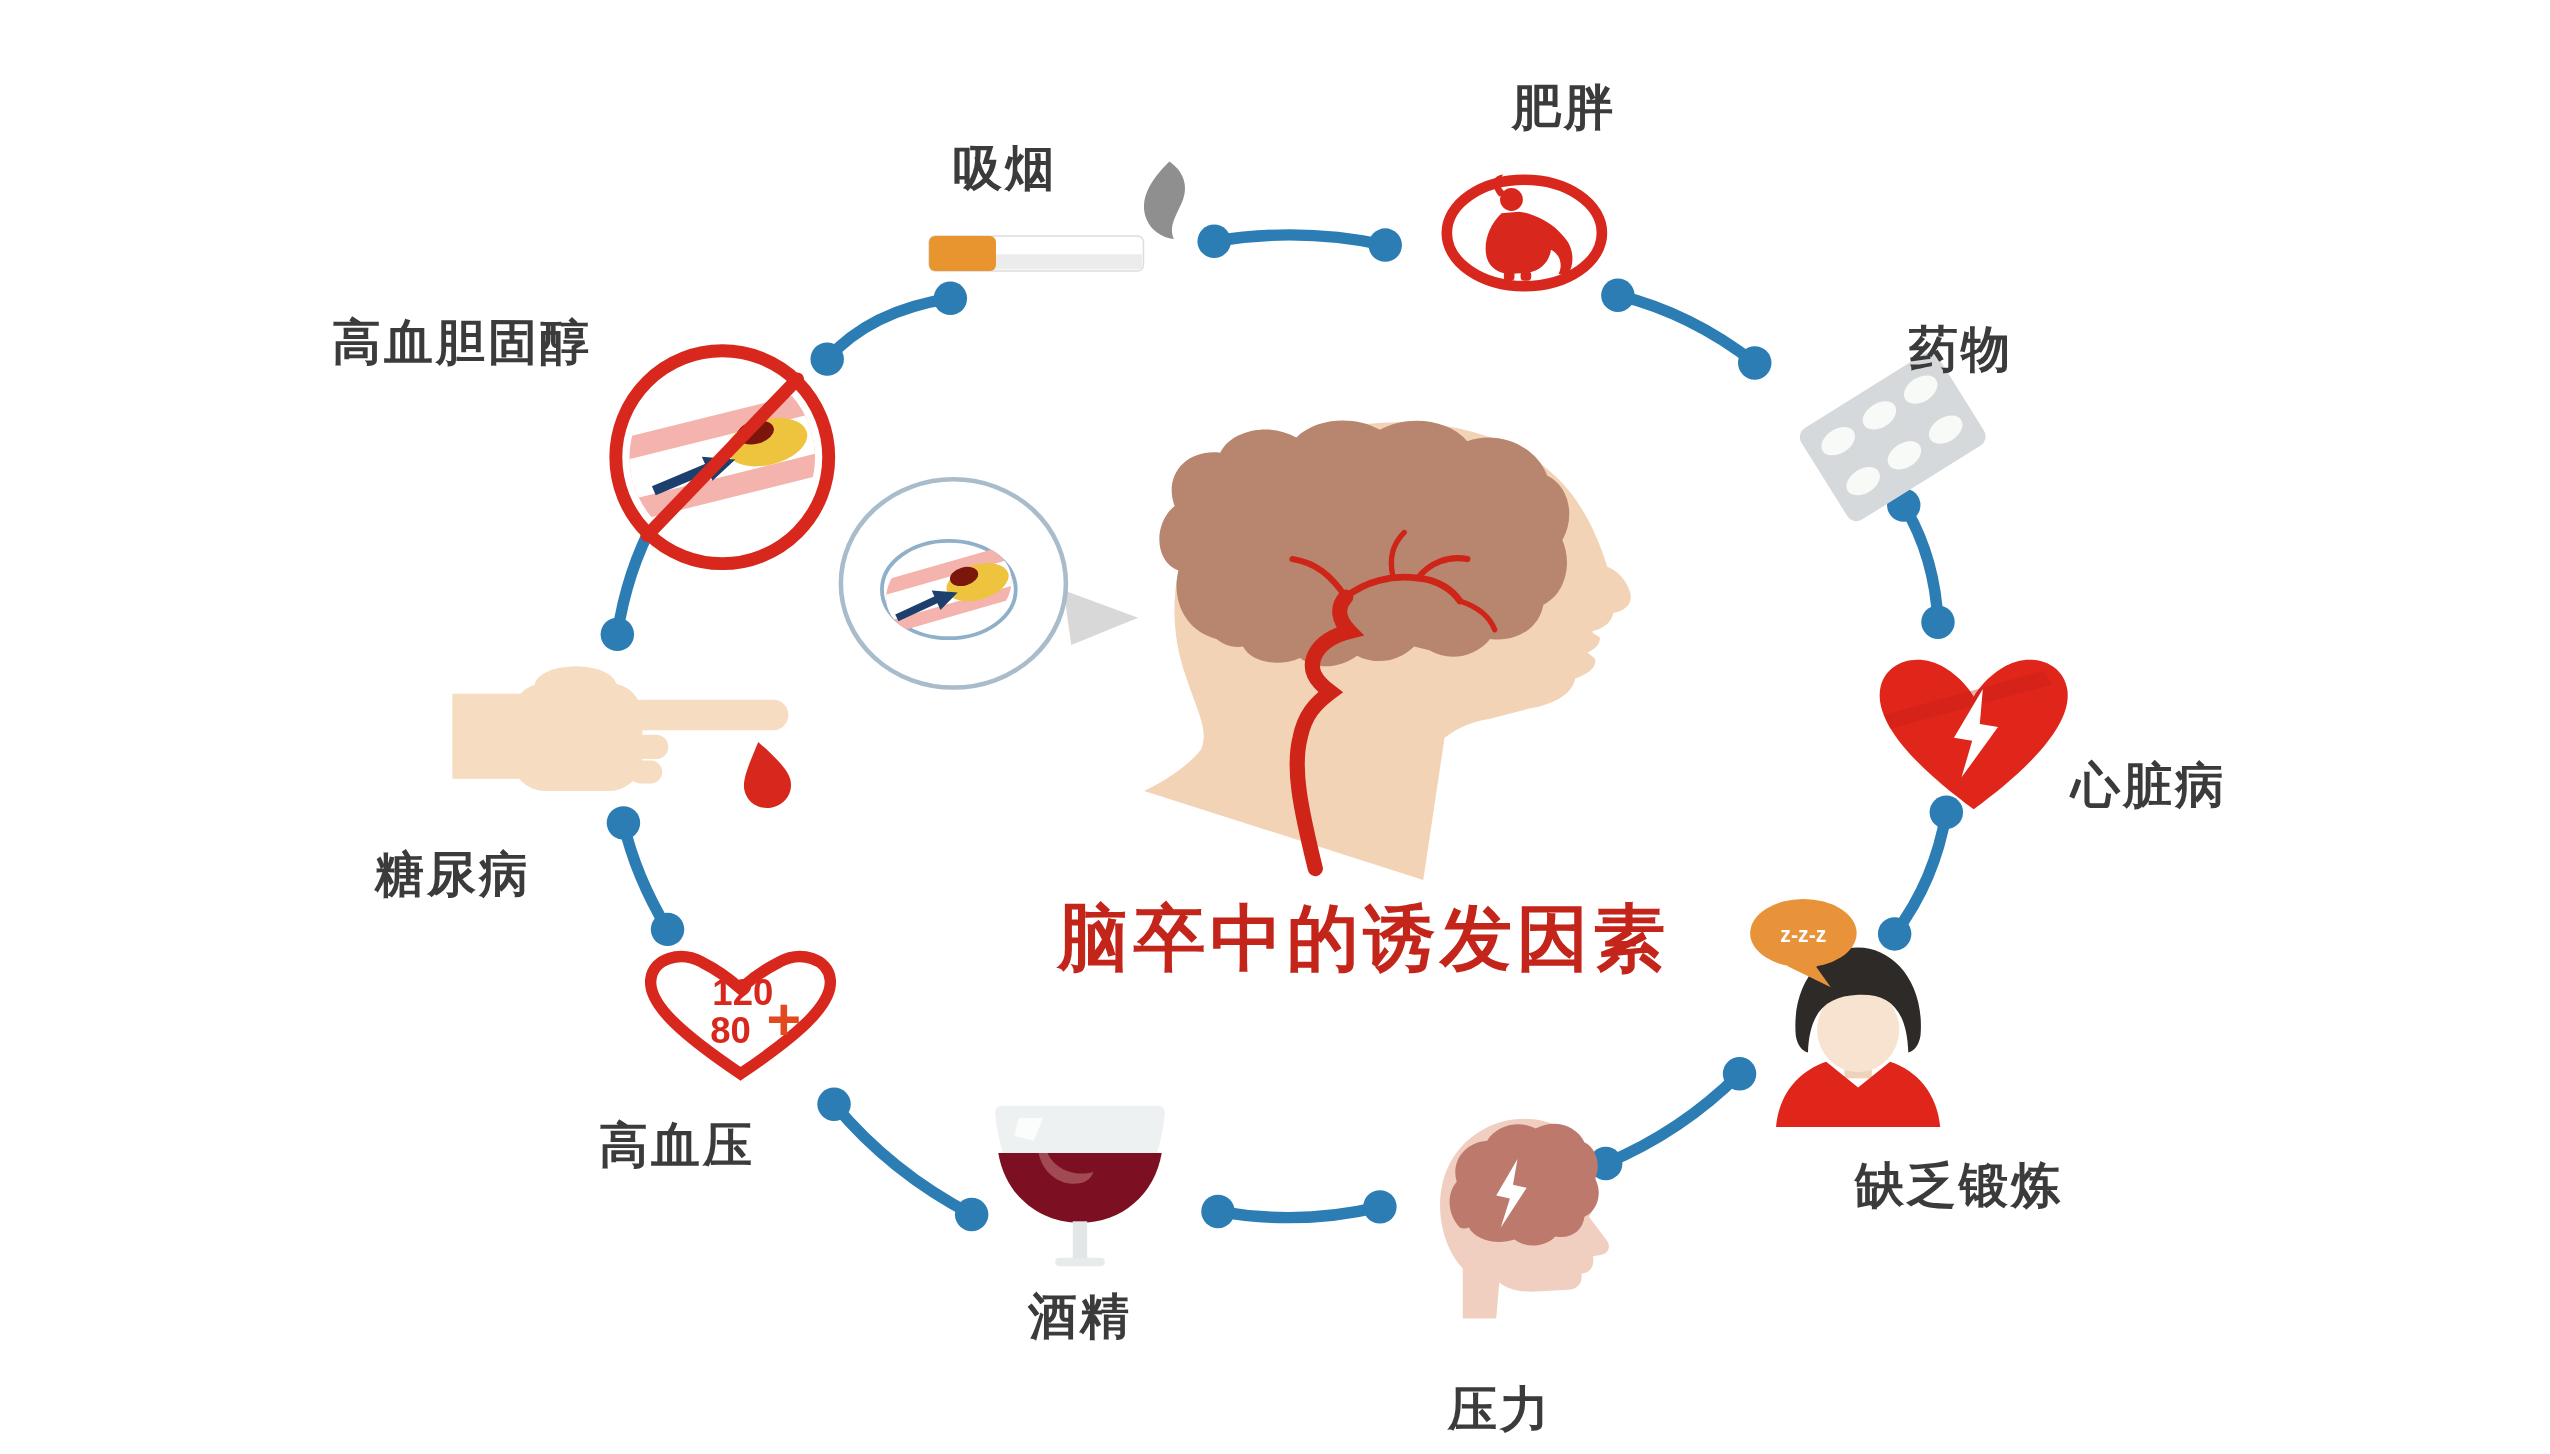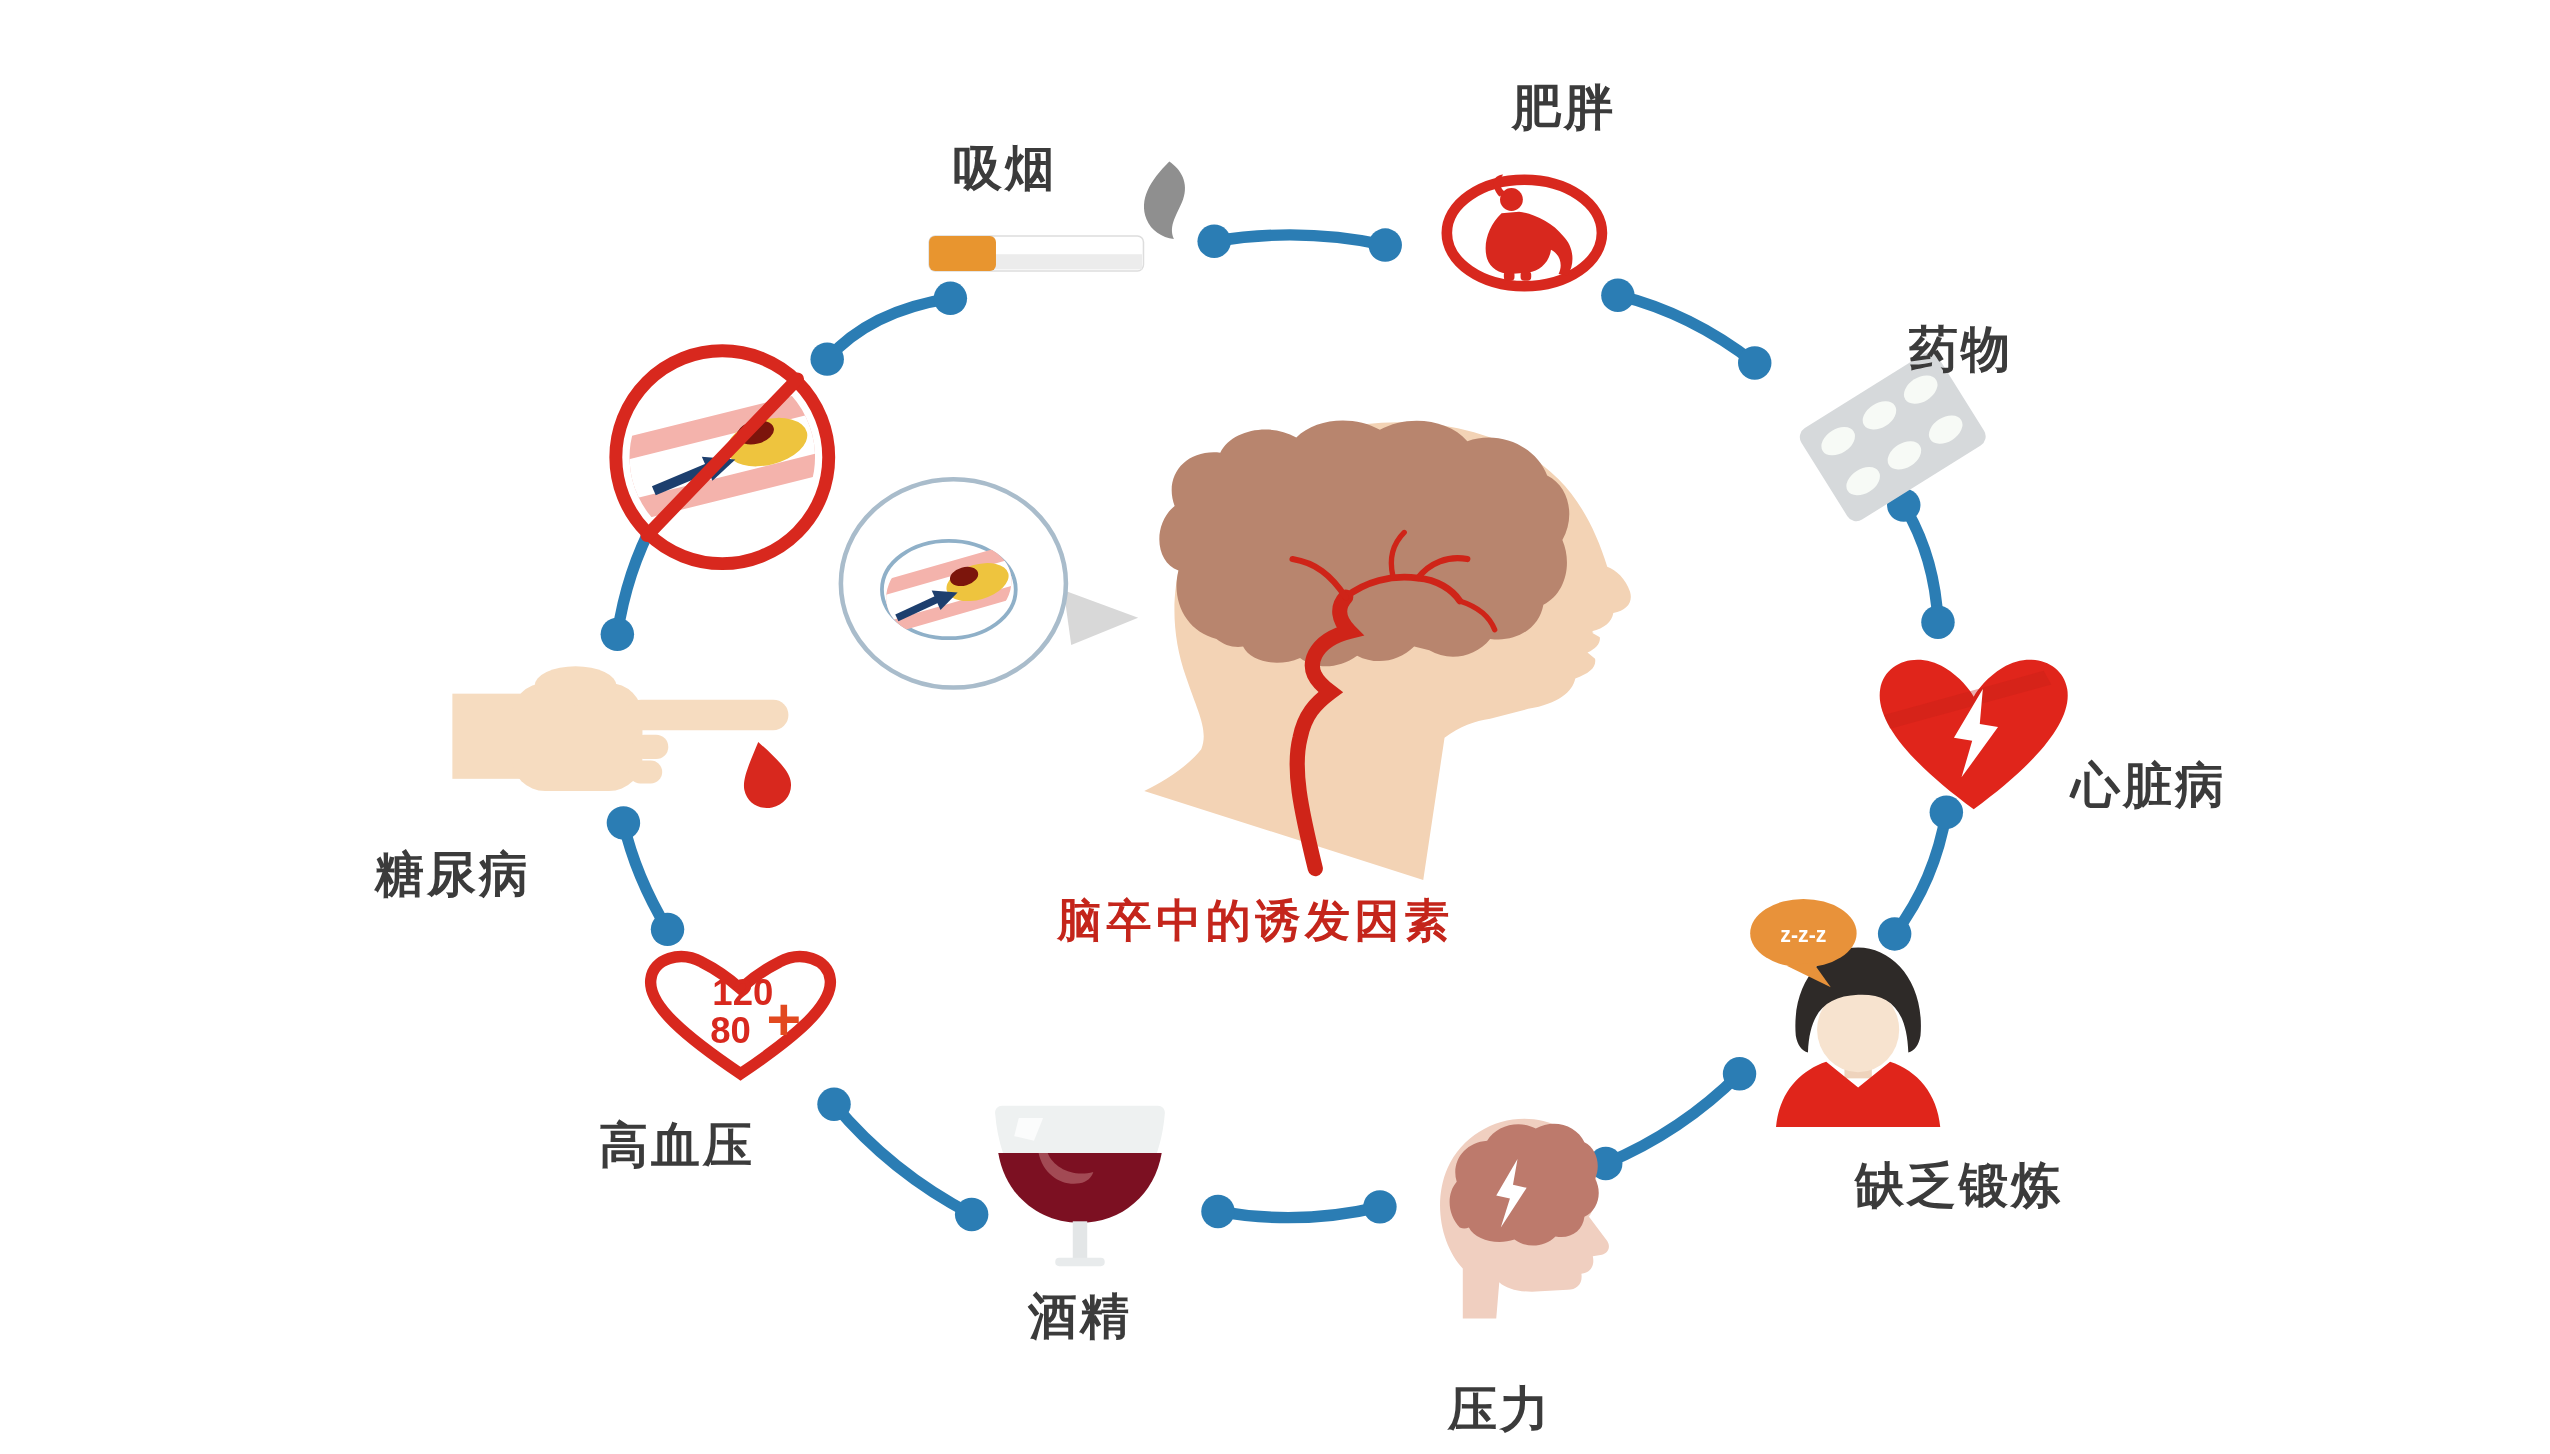--- a/index.html
+++ b/index.html
@@ -15,21 +15,21 @@
     position:absolute;
     font-size:49px;
     font-weight:600;
     color:#3b3b3b;
     letter-spacing:3px;
     white-space:nowrap;
   }
   .title{
     position:absolute;
     left:1057px;top:891px;
-    font-size:45px;
+    font-size:72px;
     font-weight:700;
     color:#c4251b;
     letter-spacing:4.6px;
     white-space:nowrap;
   }
   .svgtxt{font-family:"Liberation Sans","DejaVu Sans",sans-serif;font-weight:bold;}
 </style>
 </head>
 <body>
 
@@ -237,15 +237,16 @@
 
   <div class="lbl" style="left:953px;top:136px">吸烟</div>
   <div class="lbl" style="left:1512px;top:75px">肥胖</div>
   <div class="lbl" style="left:1909px;top:317px">药物</div>
   <div class="lbl" style="left:2071px;top:753px">心脏病</div>
   <div class="lbl" style="left:1855px;top:1153px">缺乏锻炼</div>
   <div class="lbl" style="left:1448px;top:1377px">压力</div>
   <div class="lbl" style="left:1028px;top:1284px">酒精</div>
   <div class="lbl" style="left:599px;top:1113px">高血压</div>
   <div class="lbl" style="left:375px;top:842px">糖尿病</div>
+  <div class="lbl" style="left:332px;top:310px">高血胆固醇</div>
 
 </div>
 
 
 </body></html>

